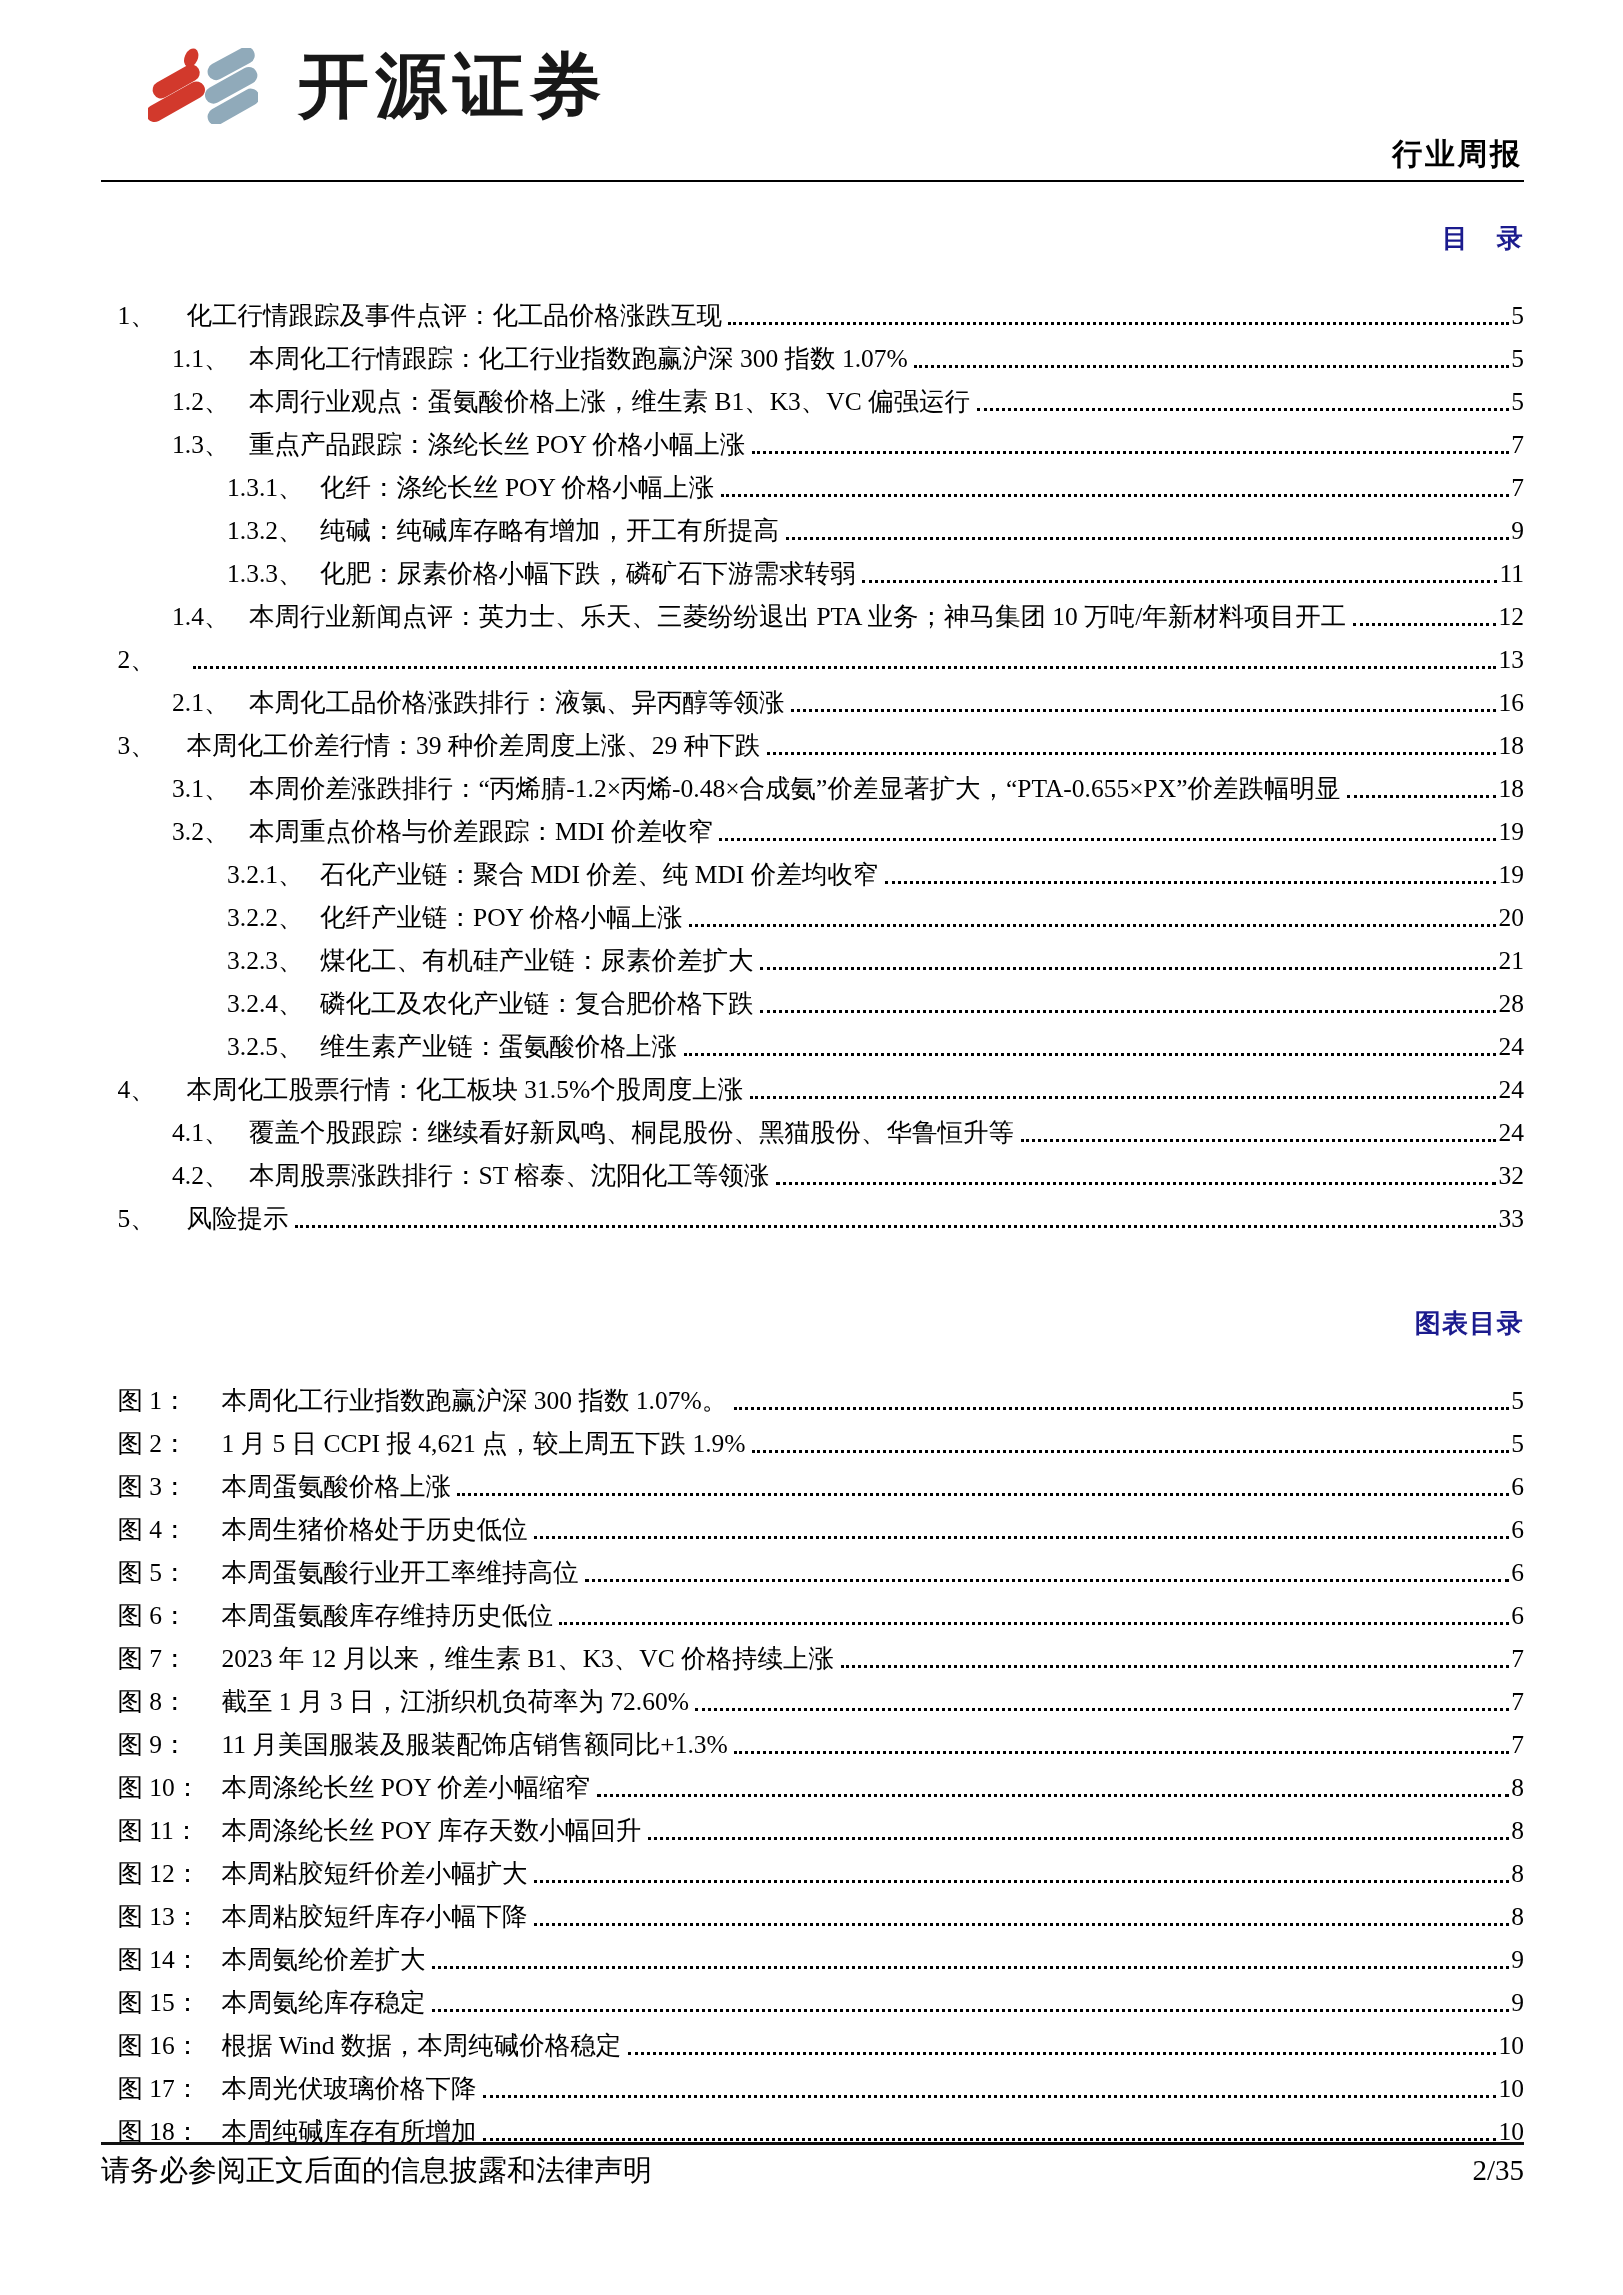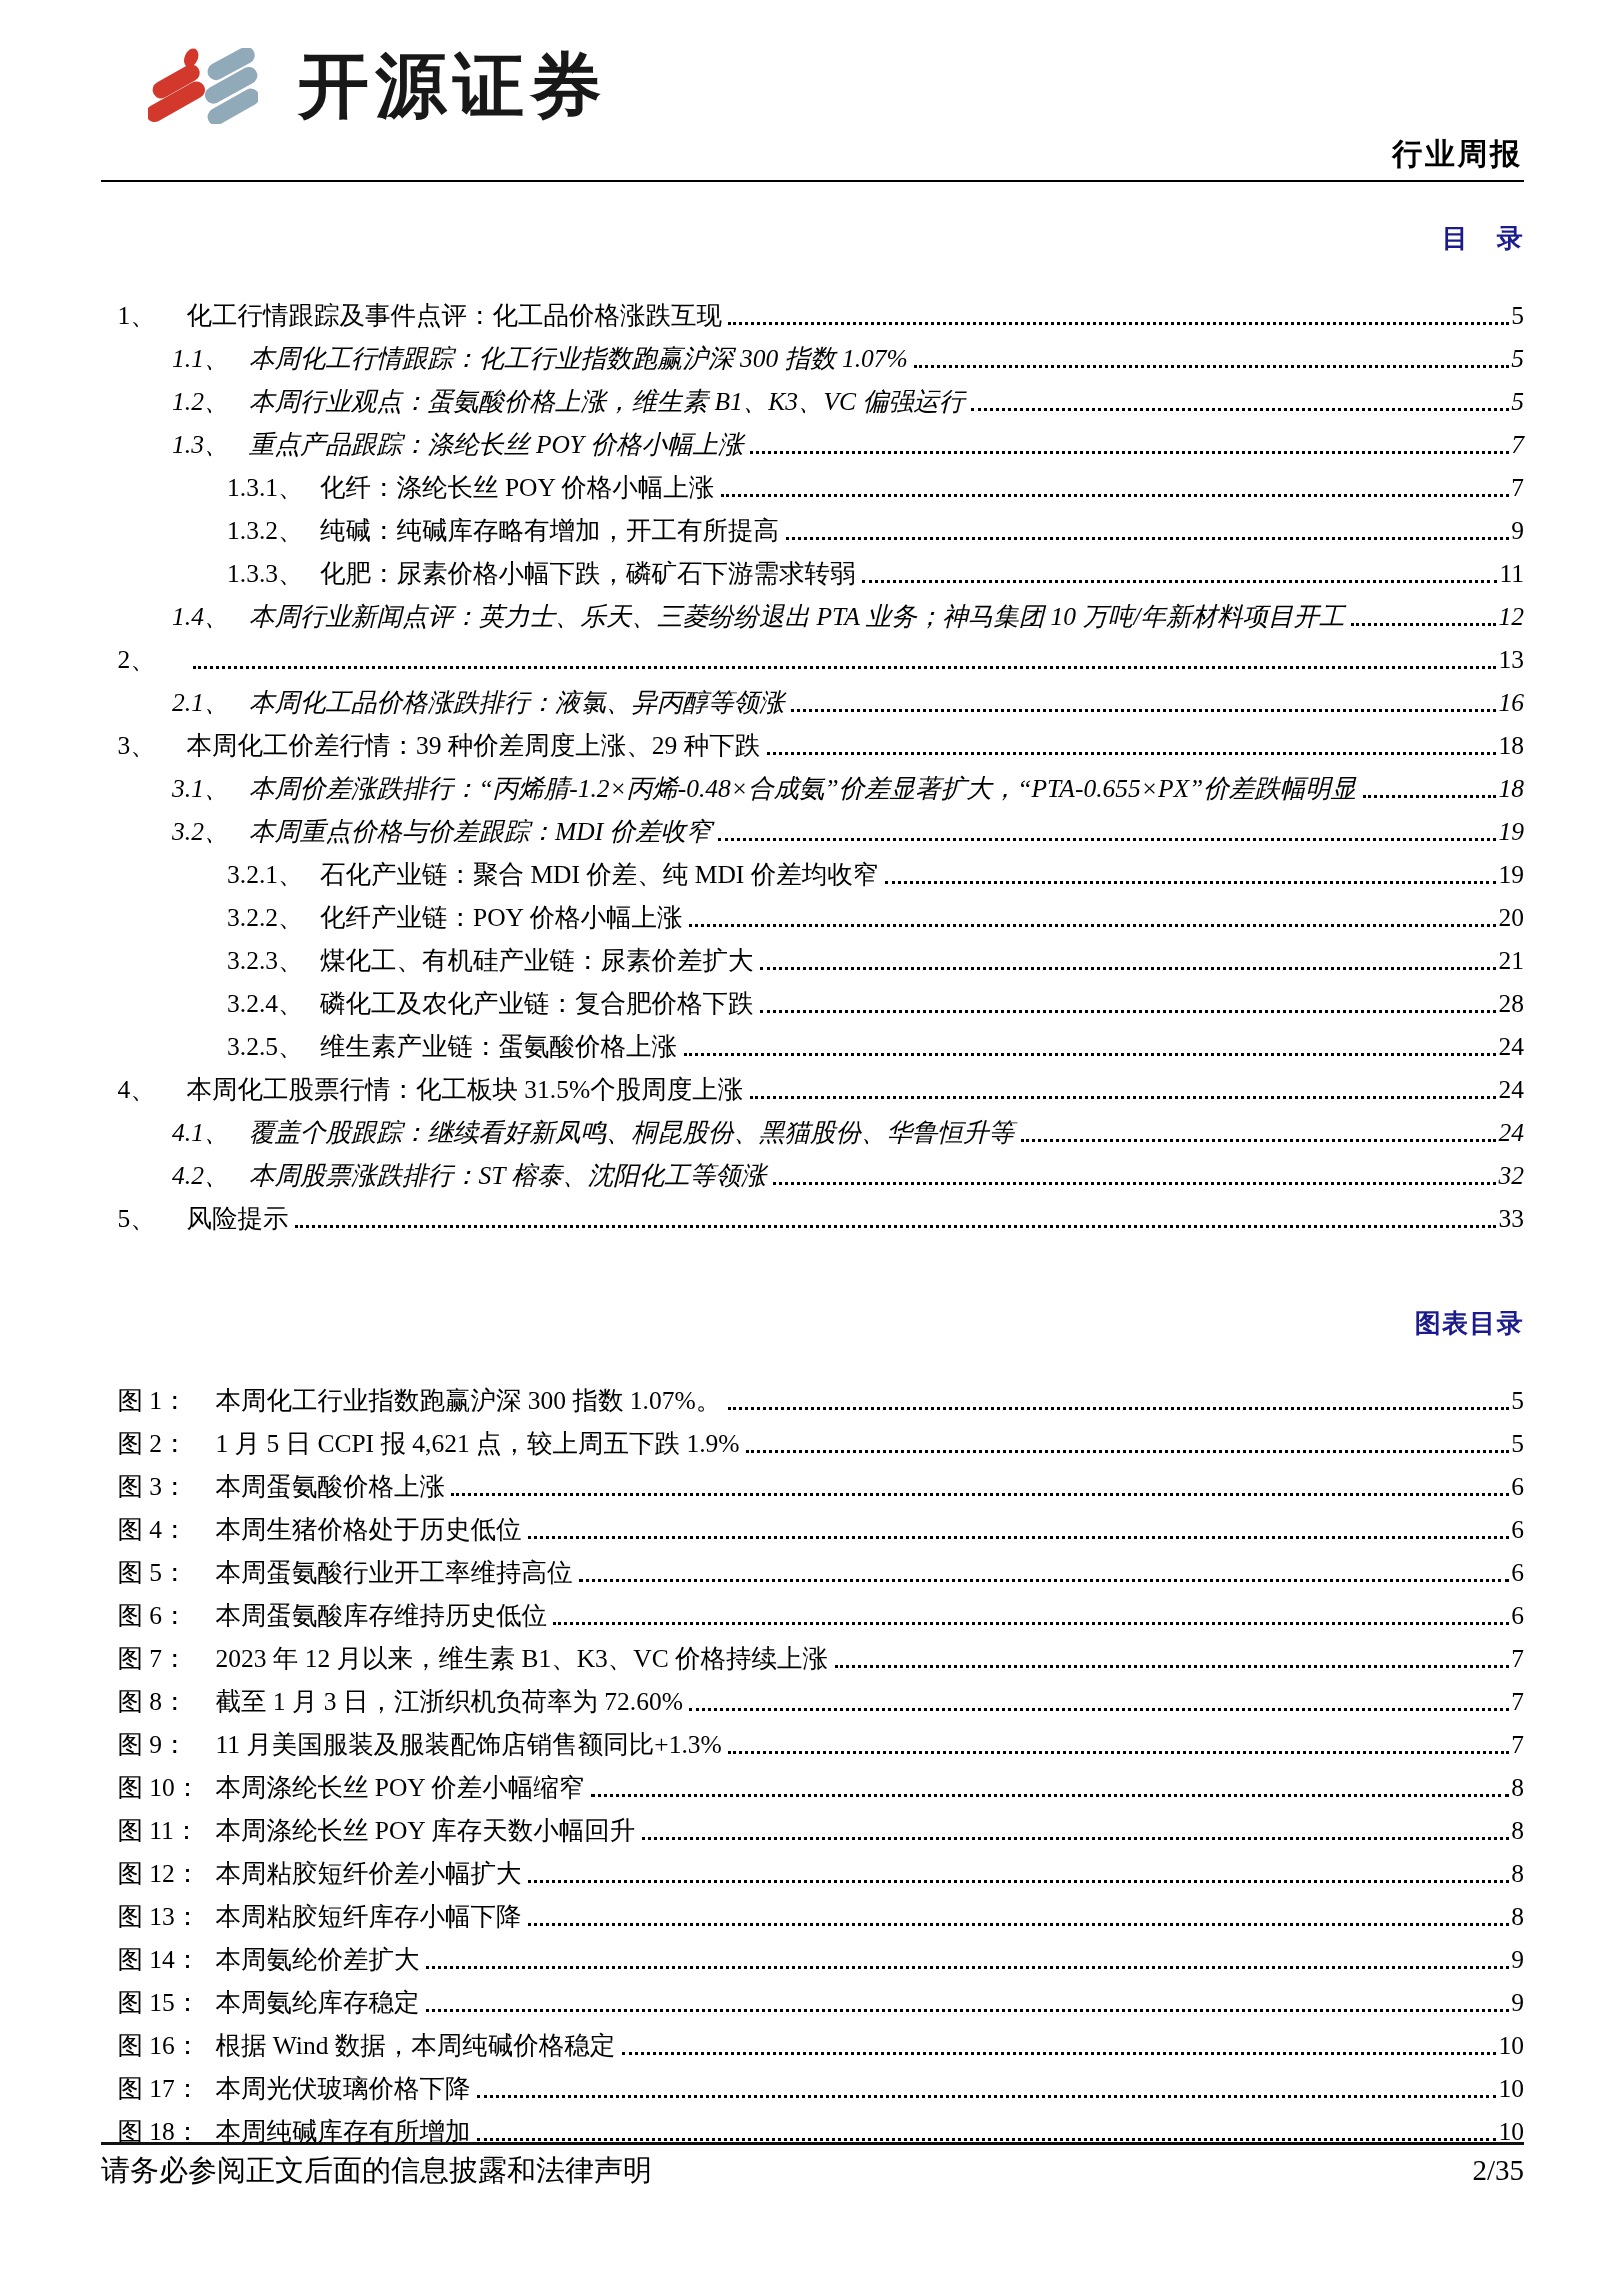--- a/index.html
+++ b/index.html
@@ -45,24 +45,24 @@
   .toc-row .num{flex:none;}
   .toc-row .label{flex:none;}
   .toc-row .leader{
     flex:1 1 auto;min-width:18.3px;
     border-bottom:3.3px dotted #000;
     margin:0 2.6px 7.2px 6.5px;
   }
   .toc-row .pg{flex:none;text-align:right;}
 
   .lvl1{padding-left:16.4px;}   .lvl1 .num{min-width:69px;}
-  .lvl2{padding-left:71px;font-style:italic;}  .lvl2 .num{min-width:77px;}
+  .lvl2{padding-left:71px;}  .lvl2 .num{min-width:77px;}
   .lvl3{padding-left:126px;}  .lvl3 .num{min-width:93px;}
   .fig-row{padding-left:16.4px;}
-  .fig-row .num{min-width:84px;margin-right:14px;}
+  .fig-row .num{min-width:84px;margin-right:20px;}
 
   
   .footer{
     position:absolute;left:101px;right:99px;top:2142px;
     border-top:3.9px solid #111;
     padding-top:7.9px;
     display:flex;justify-content:space-between;align-items:flex-start;
     font-size:29px;line-height:34px;
   }
 </style>

